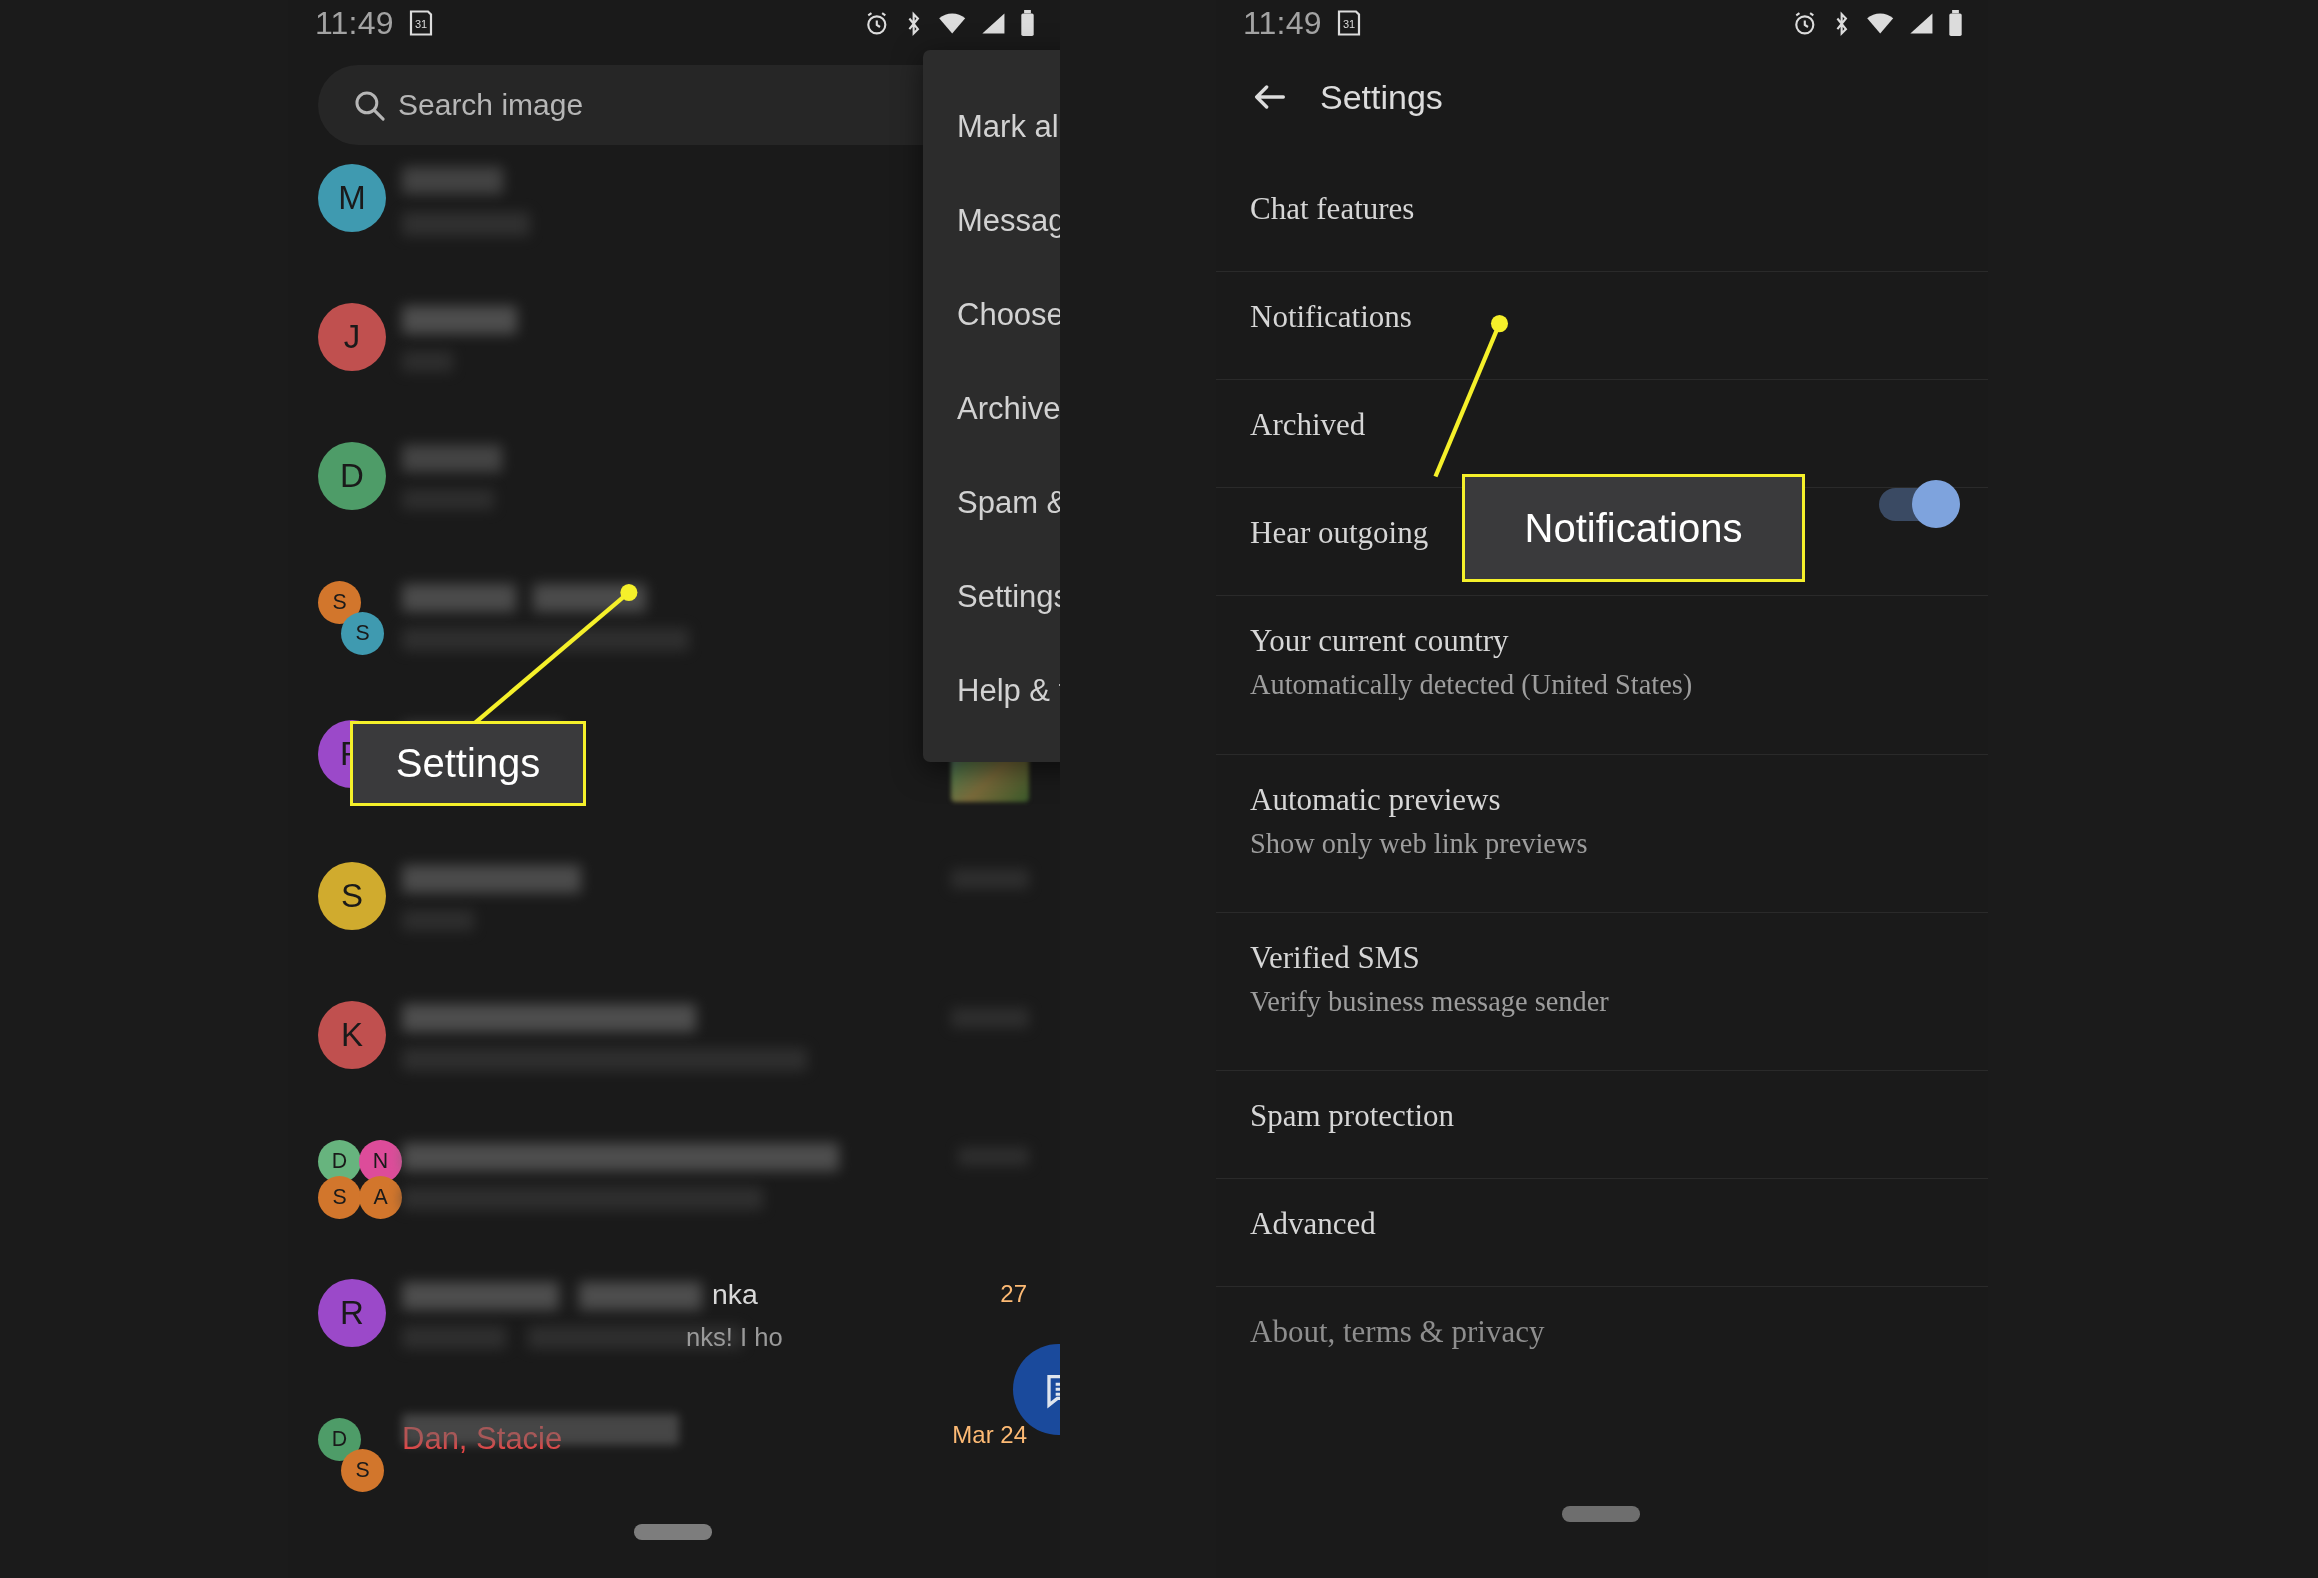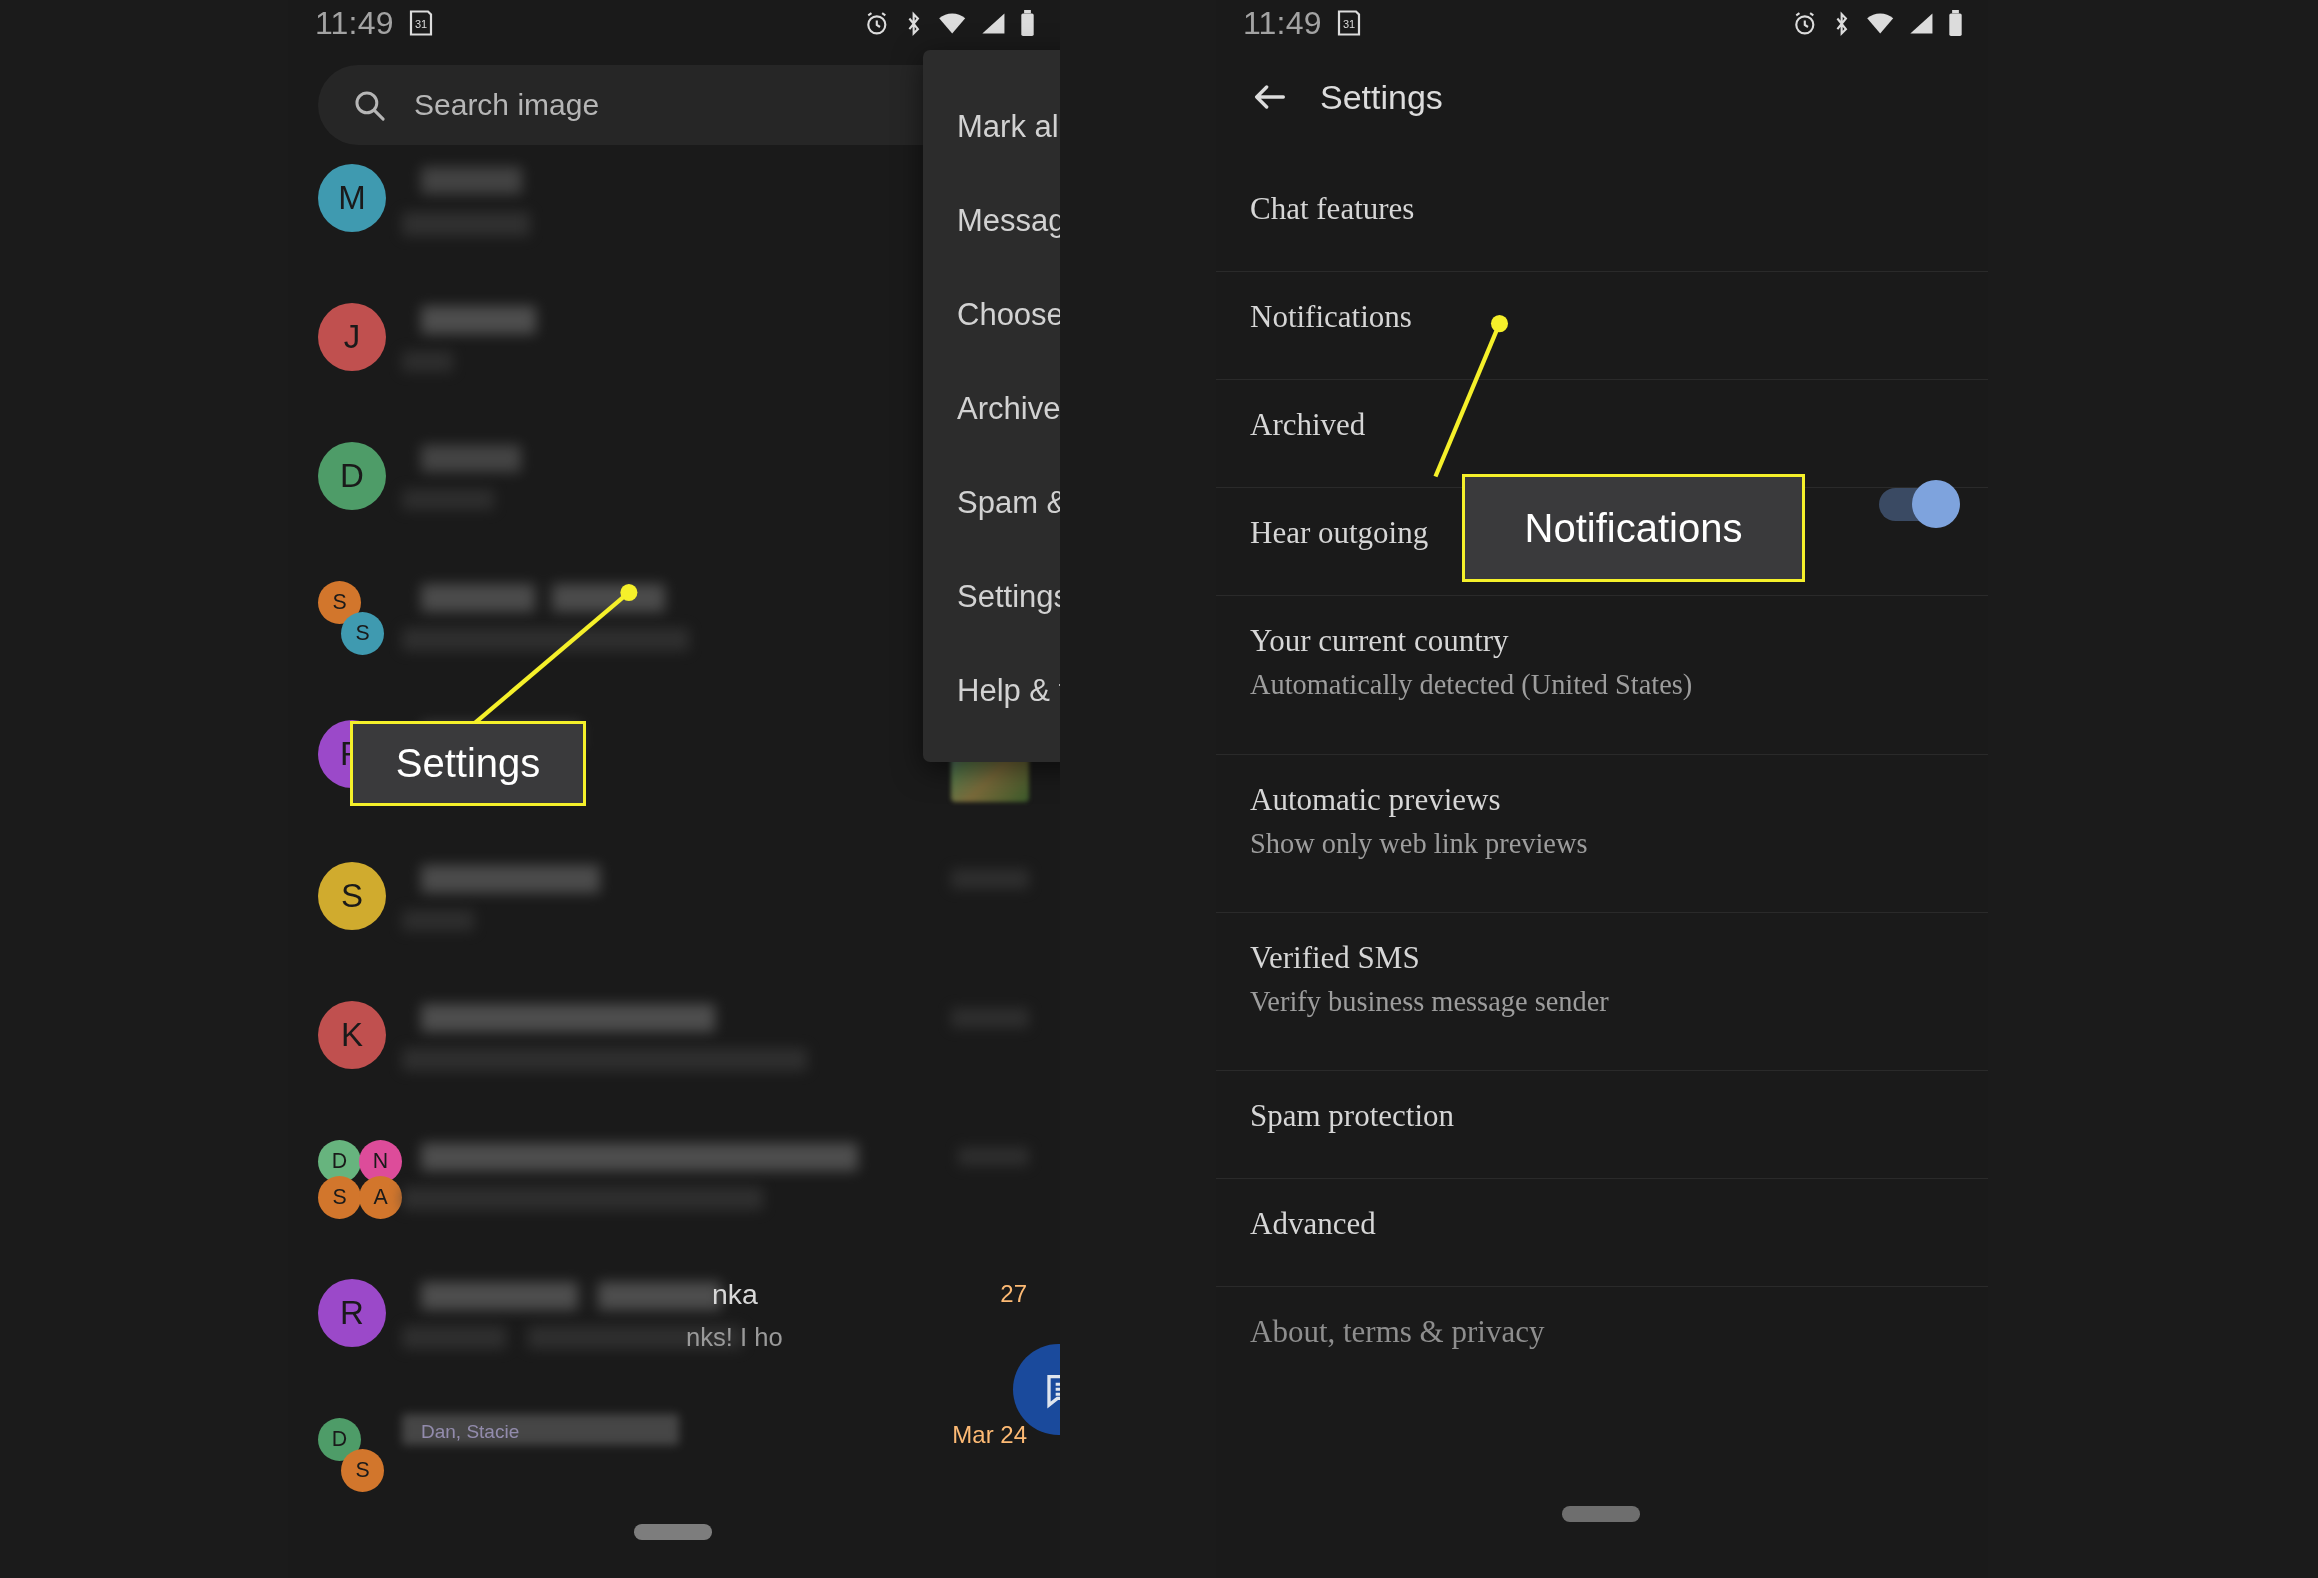--- a/index.html
+++ b/index.html
@@ -28,21 +28,21 @@
   }
   .sb-left { display:flex; align-items:center; gap:15.6px; }
   .sb-time { color:#a3a3a3; font-size:32px; letter-spacing:0.2px; }
   .sb-right { display:flex; align-items:center; gap:13.5px; }
   .ic { display:block; }
 
   
   .searchbar {
     position:absolute; top:65px; left:30px; width:711px; height:80px;
     background:#262626; border-radius:40px;
-    display:flex; align-items:center; padding-left:34px; gap:28px;
+    display:flex; align-items:center; padding-left:34px; gap:12px;
   }
   .search-placeholder { color:#b6b6b6; font-size:30px; white-space:nowrap; }
 
   
   .convlist { position:absolute; top:164px; left:0; width:772px; }
   .conv {
     position:relative; height:71px; display:flex; align-items:flex-start;
     padding-left:30px;
   }
   .avatar-wrap { position:relative; width:84px; flex:0 0 84px; }
@@ -52,21 +52,21 @@
     color:#1a1a1a; font-size:33px; font-weight:400;
   }
   .avatar.small { width:43px; height:43px; font-size:21.3px; }
   .avatar.ab-tr { position:absolute; left:41px; top:0; }
   .avatar.ab-bl { position:absolute; left:0;  top:36px; }
   .avatar.ab-br { position:absolute; left:41px; top:36px; }
   .avatar.ab-tl { position:absolute; left:0;  top:0; }
   .avatar.offset-sub { position:absolute; left:23px; top:31px; }
 
   .conv-text { flex:1; padding-top:2.8px; padding-right:21.3px; }
-  .conv-name  { font-size:19px; color:#c4b5fd; height:34px;margin-left:19px; }
+  .conv-name  { font-size:31px; color:#ef4444; height:34px; }
   .conv-snip  { font-size:25.6px; color:#9a9a9a; height:31px; margin-top:4.3px; }
   .blurred { filter:blur(6.4px); opacity:.62; }
   .blur-lite { filter:blur(5px); opacity:.55; }
   .conv-time { position:absolute; right:31px; top:7.1px; font-size:24px; color:#fdba74; }
 
   .thumb {
     position:absolute; right:31px; top:4.3px; width:78px; height:78px;
     border-radius:4.3px;
     background:
       linear-gradient(135deg,#4a6e9a 0%,#5a7a4a 35%,#7a6a3a 60%,#3a5a2a 100%);

